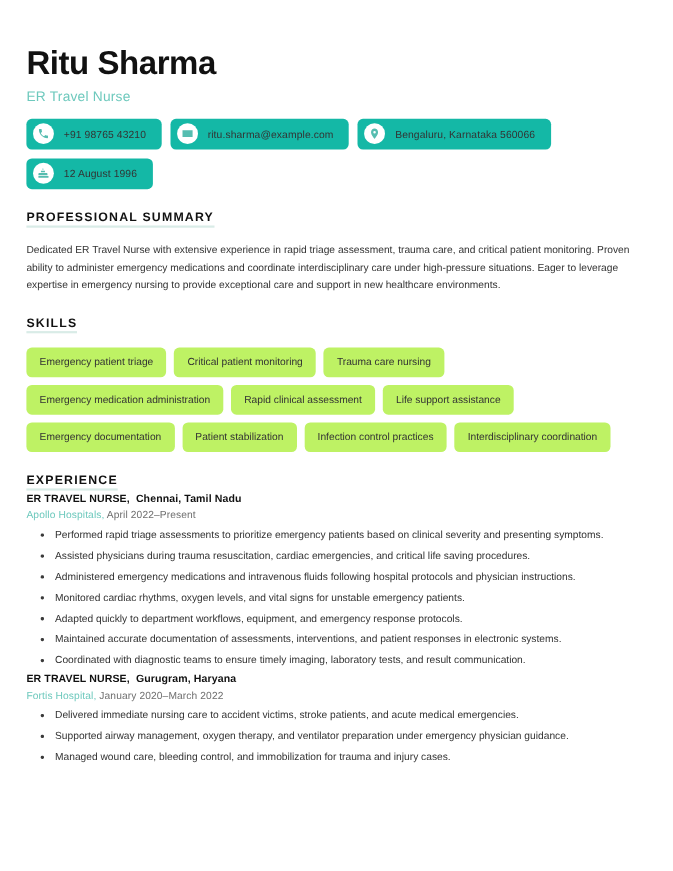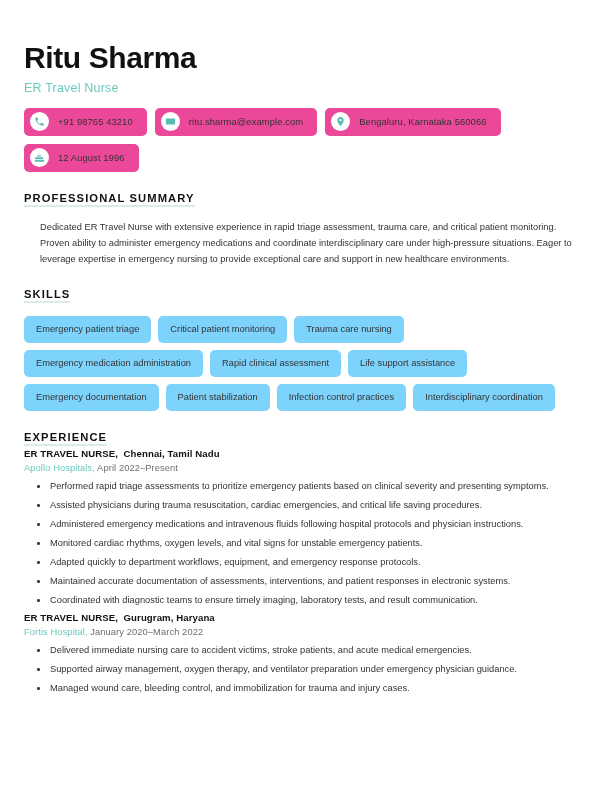--- a/index.html
+++ b/index.html
@@ -41,21 +41,21 @@
 
   .contact-rows {
     display: flex;
     flex-wrap: wrap;
     gap: 8px;
     margin-bottom: 16px;
   }
   .chip {
     display: flex;
     align-items: center;
-    background: #ec4899;
+    background: #14b8a6;
     border-radius: 5px;
     height: 28px;
     padding: 0 14px 0 6px;
     box-sizing: border-box;
   }
   .chip-icon {
     width: 19px;
     height: 19px;
     border-radius: 50%;
     background: #ffffff;
@@ -89,33 +89,32 @@
     line-height: 1;
   }
 
   .summary-text {
     margin-top: 13px;
     font-size: 9.3px;
     line-height: 1.72;
     color: #333333;
     text-align: left;
     max-width: 563px;
-    margin-left: 16px;
   }
 
   
   .skills-wrap {
     margin-top: 13px;
     display: flex;
     flex-wrap: wrap;
     gap: 7px 7px;
     max-width: 564px;
   }
   .skill-pill {
-    background: #7dd3fc;
+    background: #bef264;
     border-radius: 5px;
     height: 27px;
     display: flex;
     align-items: center;
     padding: 0 12px;
     font-size: 9.3px;
     color: #333333;
     white-space: nowrap;
     box-sizing: border-box;
   }

